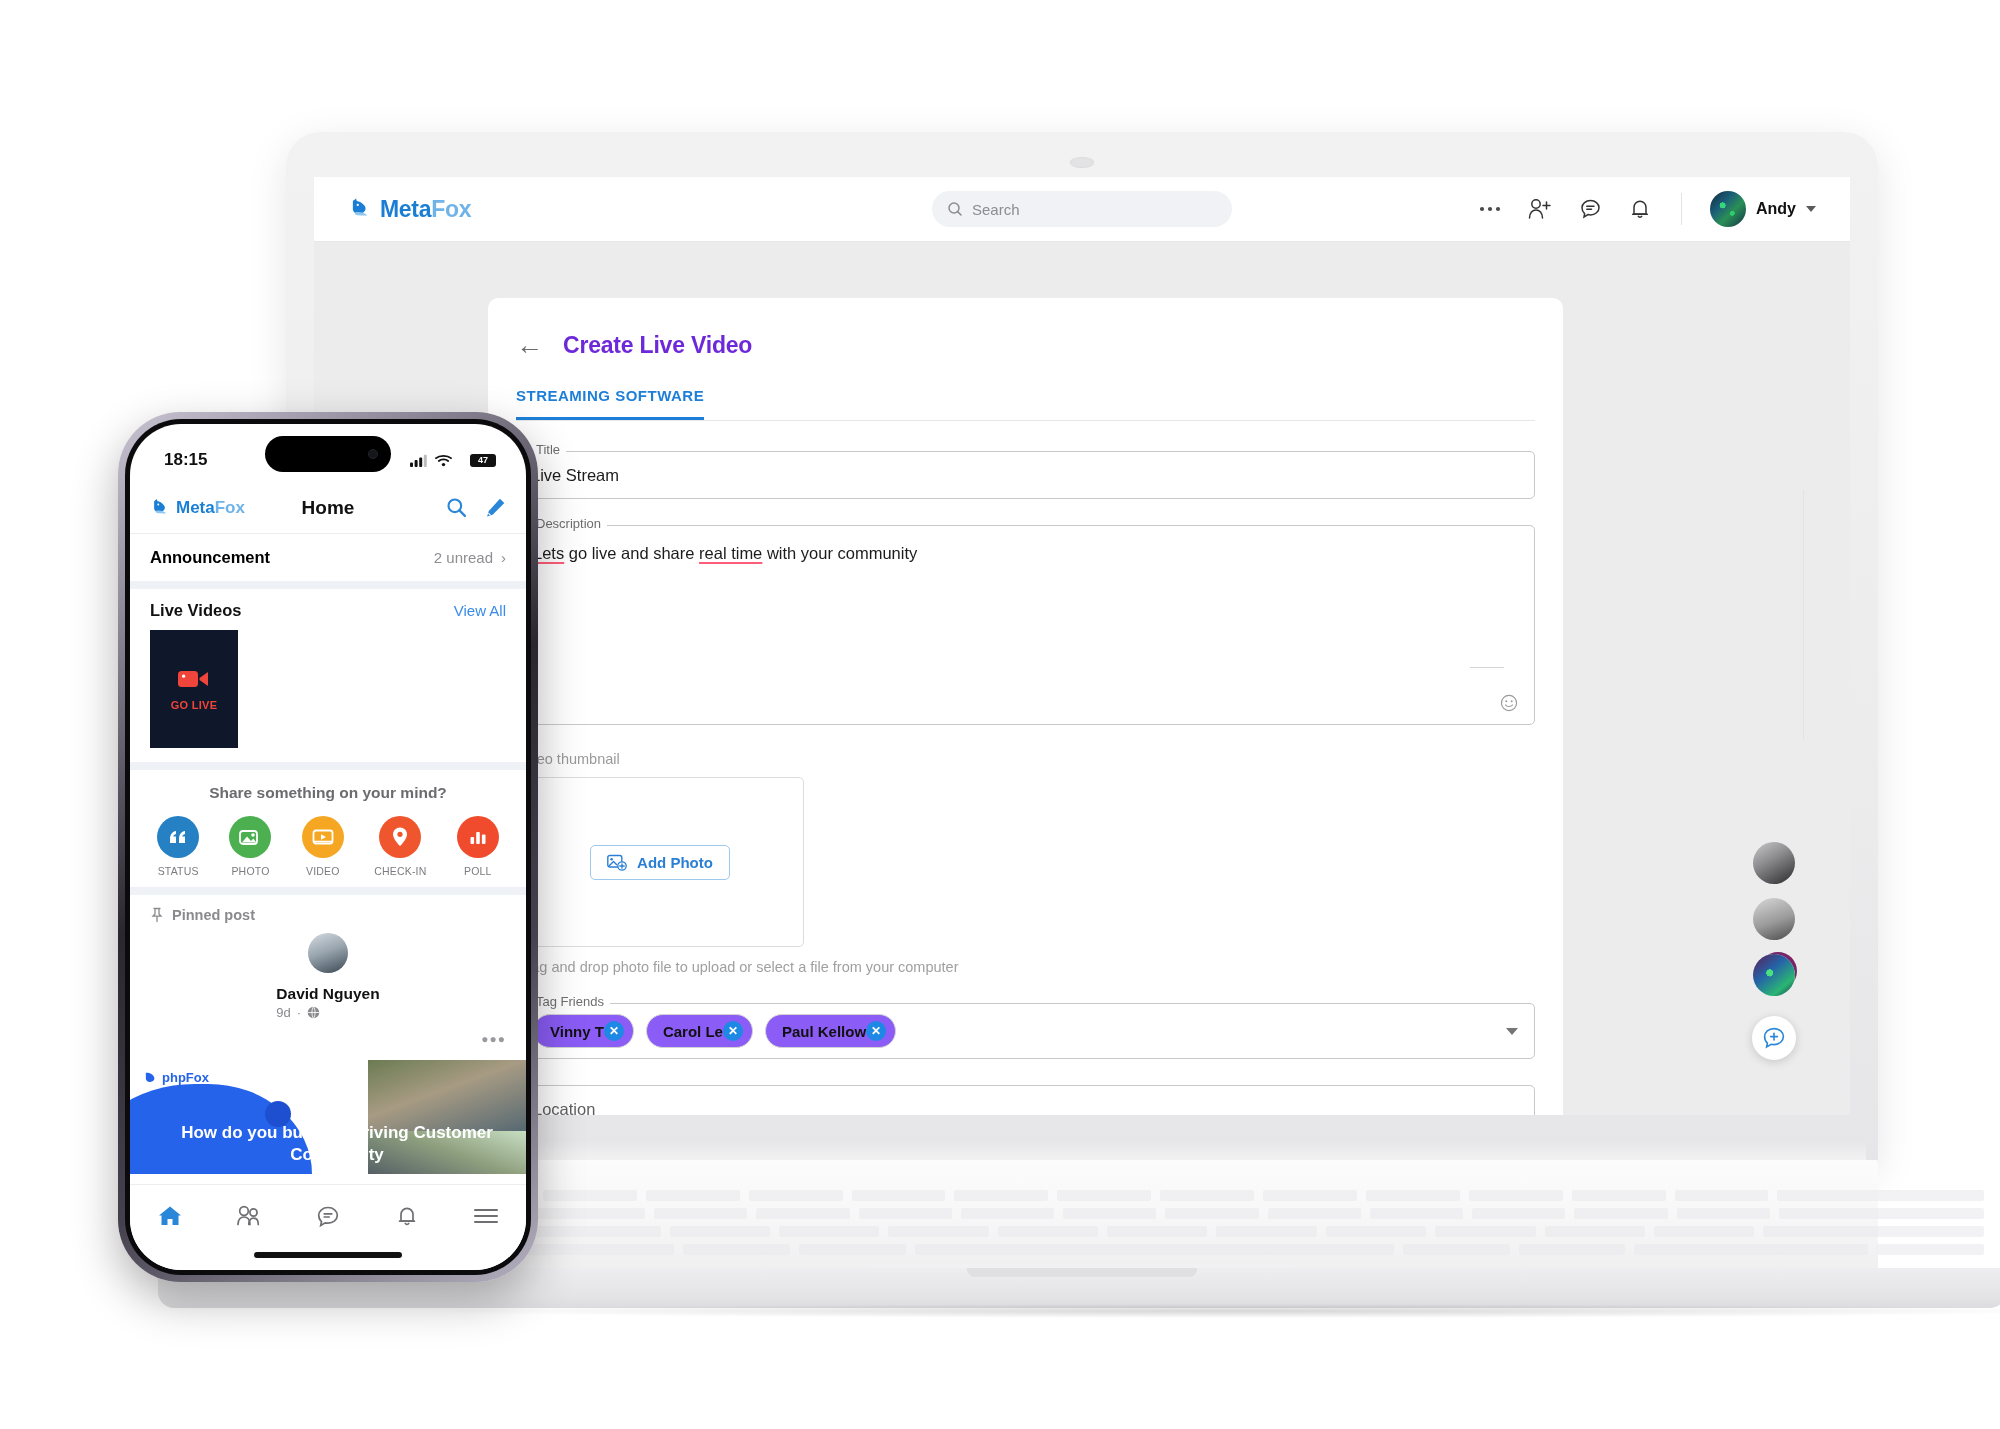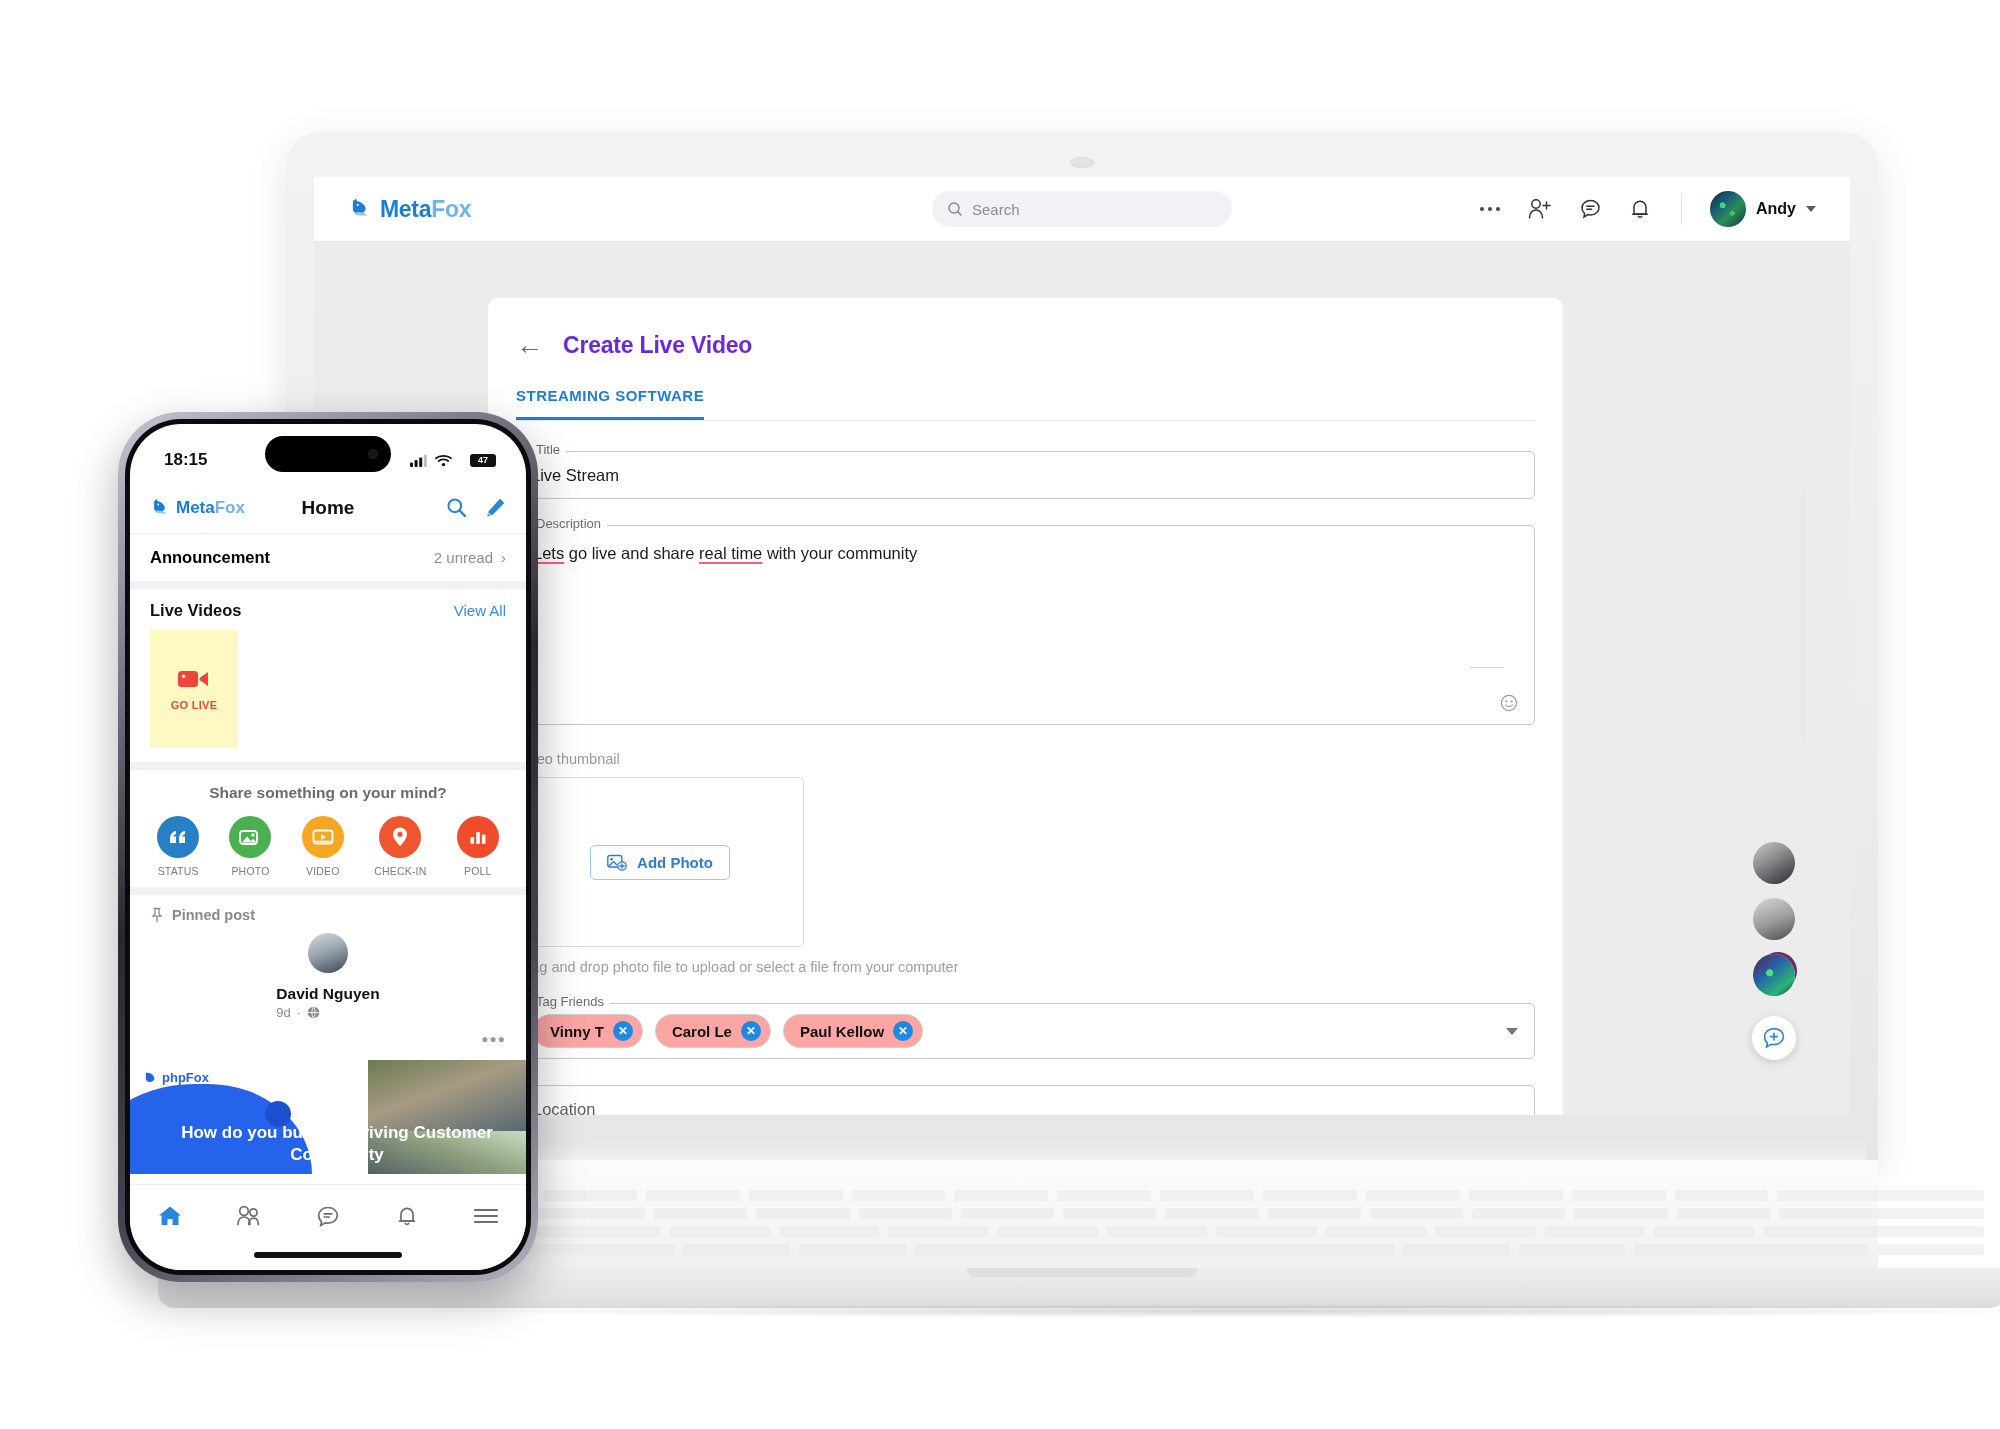--- a/index.html
+++ b/index.html
@@ -132,23 +132,23 @@
   }
   .add-photo {
     display:flex; align-items:center; gap:10px; border:1px solid #9ec9ef;
     border-radius:5px; padding: 8px 16px; color:#2a7fd4; font-weight:700; font-size:15px;
     background:#fff; cursor:pointer;
   }
   .hint { font-size: 14.5px; color:#a0a0a0; margin-bottom: 28px; }
 
   .tag-row { display:flex; align-items:center; gap:12px; min-height:56px; padding: 0 16px; }
   .chip {
-    display:inline-flex; align-items:center; gap:9px;
+    display:inline-flex; align-items:center; 
     border:1px solid #d2d2d2; border-radius:18px; padding: 6px 9px 6px 16px;
-    font-size: 15px; font-weight:700; color:#111; background:#fca5a5; cursor:pointer;
+    font-size: 15px; font-weight:700; color:#111; background:#8b5cf6; cursor:pointer;
   }
   .chip-x {
     width: 20px; height:20px; border-radius:50%; background:#1e88e5; color:#fff;
     font-size: 12px; display:flex; align-items:center; justify-content:center; font-weight:700;
   }
   .select-caret { margin-left:auto; width:0;height:0;border-left:6px solid transparent;border-right:6px solid transparent;border-top:7px solid #757575; }
 
   .input-plain { height: 48px; display:flex; align-items:center; padding: 0 16px; font-size:16.5px; color:#5f5f5f; }
 
   
@@ -206,21 +206,21 @@
   .ph-row {
     display:flex; align-items:center; justify-content:space-between;
     padding: 14px 20px; background:#fff;
   }
   .ph-row-title { font-size:16.5px; font-weight:700; color:#000000; }
   .ph-row-right { display:flex; align-items:center; gap:8px; font-size:15px; color:#8e8e93; }
   .ph-section-head { display:flex; align-items:center; justify-content:space-between; padding: 12px 20px 6px 20px; }
   .ph-section-title { font-size: 16.5px; font-weight:700; color:#111; }
   .view-all { font-size: 15px; color:#3b8bea; cursor:pointer; }
   .golive-card {
-    width: 88px; height: 118px; background:#fef9c3; margin: 4px 0 0 20px;
+    width: 88px; height: 118px; background:#0f172a; margin: 4px 0 0 20px;
     display:flex; flex-direction:column; align-items:center; justify-content:center; gap:8px;
     cursor:pointer;
   }
   .golive-text { font-size: 11px; font-weight:700; color:#f0453a; letter-spacing:.3px; }
 
   .share-block { padding: 14px 0 10px 0; background:#fff; }
   .share-title { text-align:center; font-size:15.5px; font-weight:700; color:#6c6c70; margin-bottom: 14px; }
   .share-icons { display:flex; justify-content:space-around; padding: 0 12px; }
   .share-item { display:flex; flex-direction:column; align-items:center; gap:7px; cursor:pointer; }
   .share-circle { width: 42px; height: 42px; border-radius:50%; display:flex; align-items:center; justify-content:center; }

